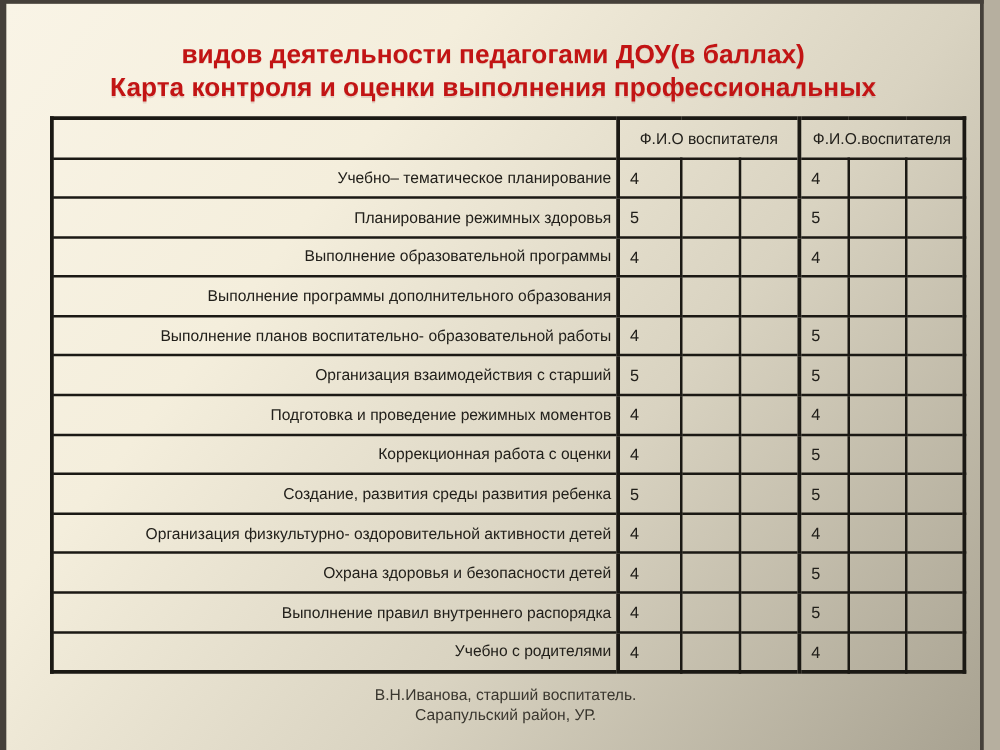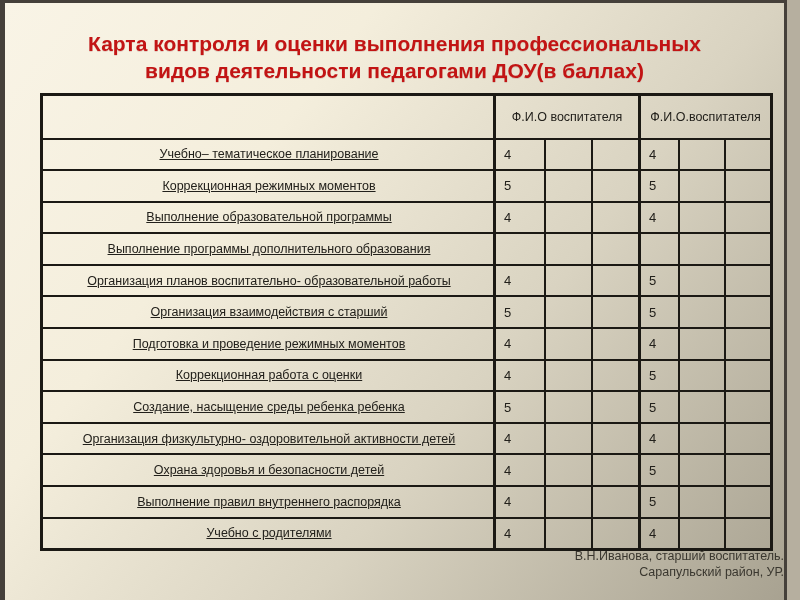--- a/index.html
+++ b/index.html
@@ -46,64 +46,63 @@
     table-layout: fixed;
     border: 3px solid var(--table-border, #1b1914);
   }
   table.score-table th,
   table.score-table td {
     border: 2px solid var(--table-border, #1b1914);
     box-sizing: border-box;
     overflow: hidden;
     white-space: nowrap;
   }
-  thead tr { height: 44px; }
+  thead tr { height: 32px; }
   tbody tr { height: 31.6px; }
   th.group {
     font-weight: normal;
     font-size: 12.5px;
     color: var(--text-dark, #22201b);
     text-align: center;
     border-bottom-width: 3px;
   }
   th.blank { border-bottom-width: 3px; }
   td.label {
     padding: 0 4px 0 6px;
     font-size: 12.5px;
     color: var(--text-dark, #22201b);
-    text-align: center;
-    text-decoration: underline;
+    text-align: right;
   }
   td.score {
     padding-left: 8px;
     font-size: 13px;
     color: var(--text-dark, #22201b);
     text-align: left;
   }
   .gsep { border-left-width: 3px !important; }
   .footer {
     position: absolute;
     left: 0; right: 0;
     top: 545px;
-    text-align: right;
+    text-align: center;
     font-size: 12.5px;
     line-height: 1.3;
     color: #3a372f;
     padding-left: 20px;
   }
 </style>
 </head>
 <body>
 
 <div class="stage">
   <div class="slide">
 
     <div class="title">
+      <div>видов деятельности педагогами ДОУ(в баллах)</div>
       <div>Карта контроля и оценки выполнения профессиональных</div>
-      <div>видов деятельности педагогами ДОУ(в баллах)</div>
     </div>
 
     <table class="score-table">
       <colgroup>
         <col style="width:453px">
         <col style="width:50px">
         <col style="width:47px">
         <col style="width:48px">
         <col style="width:39px">
         <col style="width:46px">
@@ -120,21 +119,21 @@
           <tr>
     <td class="label">Учебно– тематическое планирование</td>
     <td class="score gsep">4</td>
     <td class="score"></td>
     <td class="score"></td>
     <td class="score gsep">4</td>
     <td class="score"></td>
     <td class="score"></td>
   </tr>
           <tr>
-    <td class="label">Коррекционная режимных моментов</td>
+    <td class="label">Планирование режимных здоровья</td>
     <td class="score gsep">5</td>
     <td class="score"></td>
     <td class="score"></td>
     <td class="score gsep">5</td>
     <td class="score"></td>
     <td class="score"></td>
   </tr>
           <tr>
     <td class="label">Выполнение образовательной программы</td>
     <td class="score gsep">4</td>
@@ -147,21 +146,21 @@
           <tr>
     <td class="label">Выполнение программы дополнительного образования</td>
     <td class="score gsep"></td>
     <td class="score"></td>
     <td class="score"></td>
     <td class="score gsep"></td>
     <td class="score"></td>
     <td class="score"></td>
   </tr>
           <tr>
-    <td class="label">Организация планов воспитательно- образовательной работы</td>
+    <td class="label">Выполнение планов воспитательно- образовательной работы</td>
     <td class="score gsep">4</td>
     <td class="score"></td>
     <td class="score"></td>
     <td class="score gsep">5</td>
     <td class="score"></td>
     <td class="score"></td>
   </tr>
           <tr>
     <td class="label">Организация взаимодействия с старший</td>
     <td class="score gsep">5</td>
@@ -183,21 +182,21 @@
           <tr>
     <td class="label">Коррекционная работа с оценки</td>
     <td class="score gsep">4</td>
     <td class="score"></td>
     <td class="score"></td>
     <td class="score gsep">5</td>
     <td class="score"></td>
     <td class="score"></td>
   </tr>
           <tr>
-    <td class="label">Создание, насыщение среды ребенка ребенка</td>
+    <td class="label">Создание, развития среды развития ребенка</td>
     <td class="score gsep">5</td>
     <td class="score"></td>
     <td class="score"></td>
     <td class="score gsep">5</td>
     <td class="score"></td>
     <td class="score"></td>
   </tr>
           <tr>
     <td class="label">Организация физкультурно- оздоровительной активности детей</td>
     <td class="score gsep">4</td>

